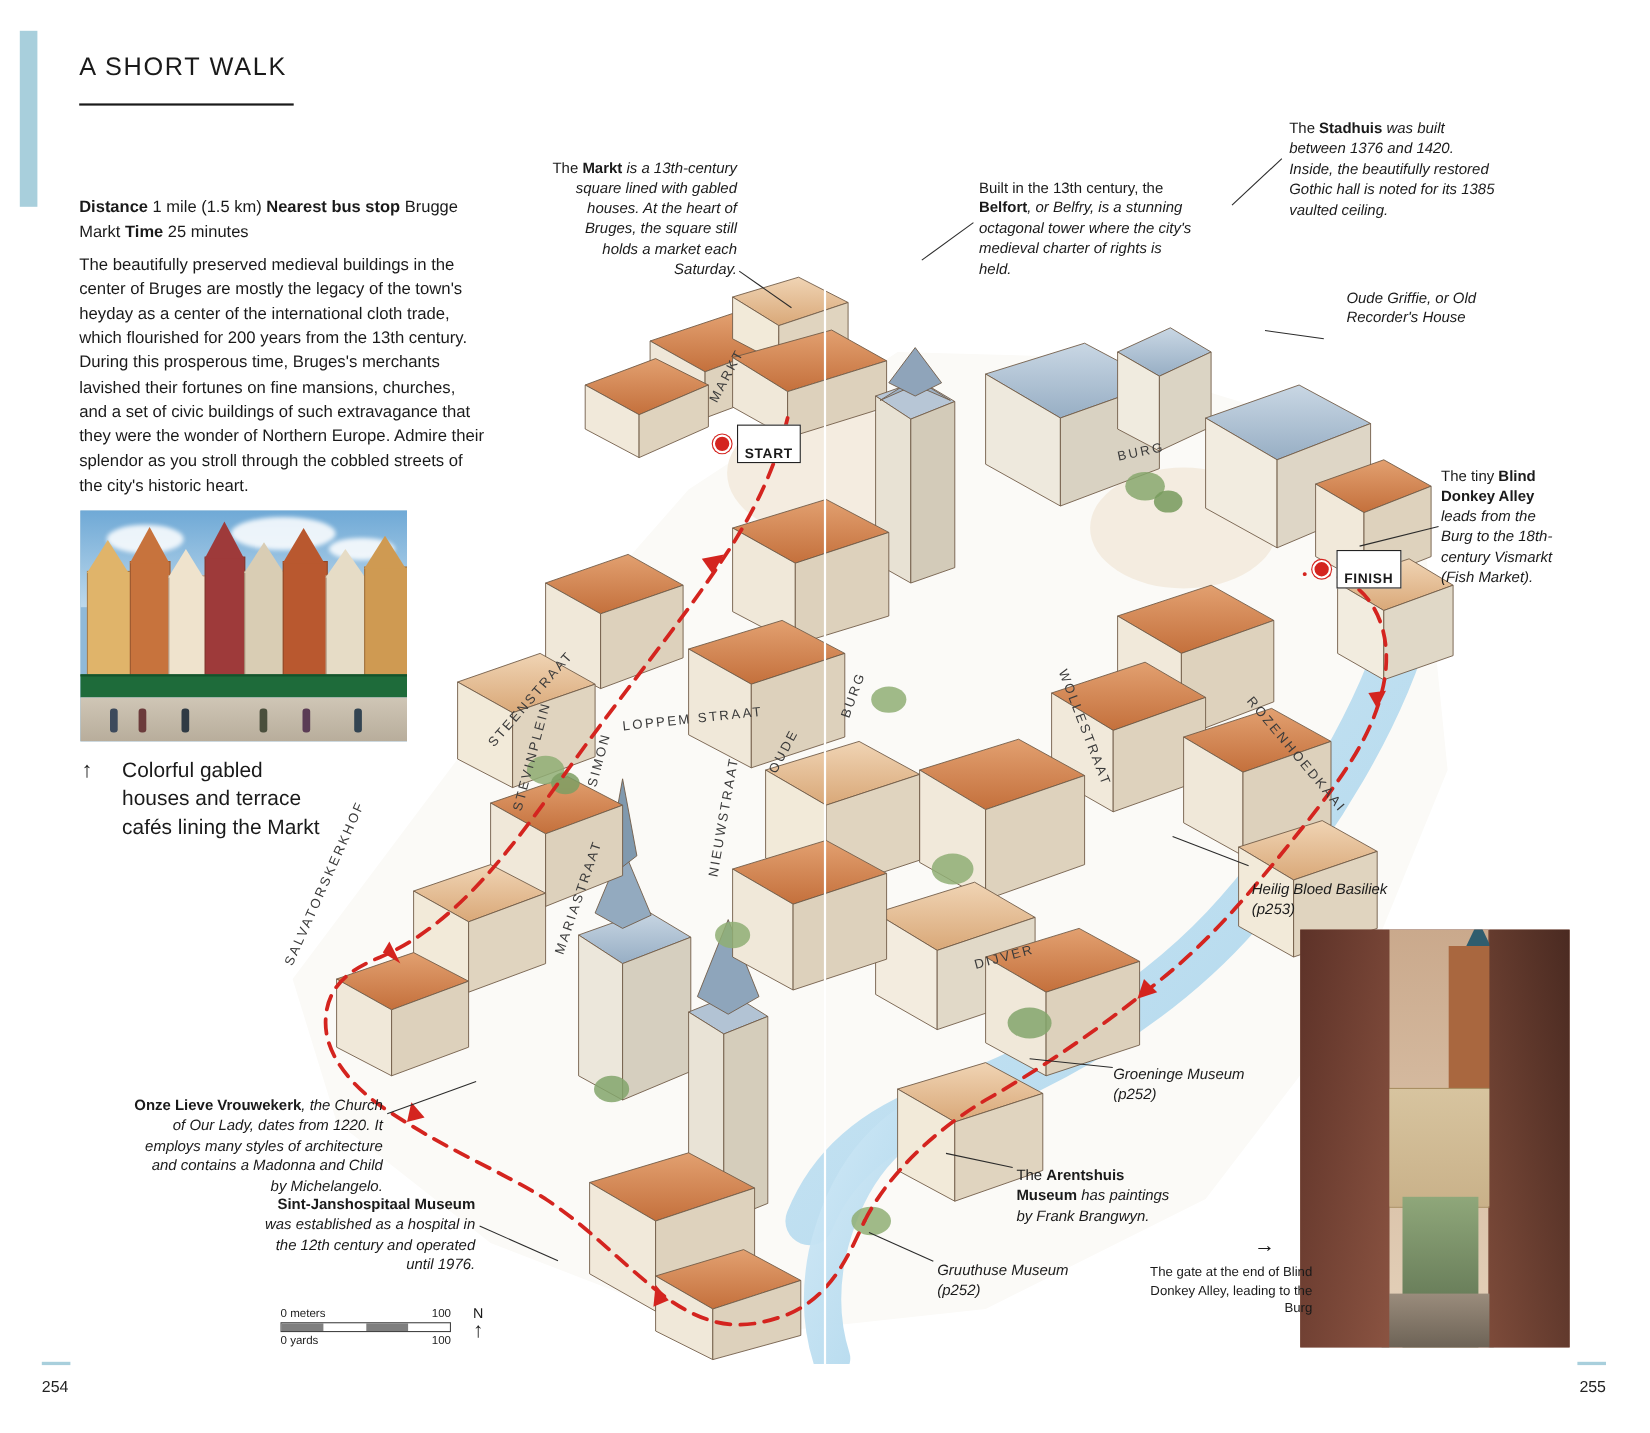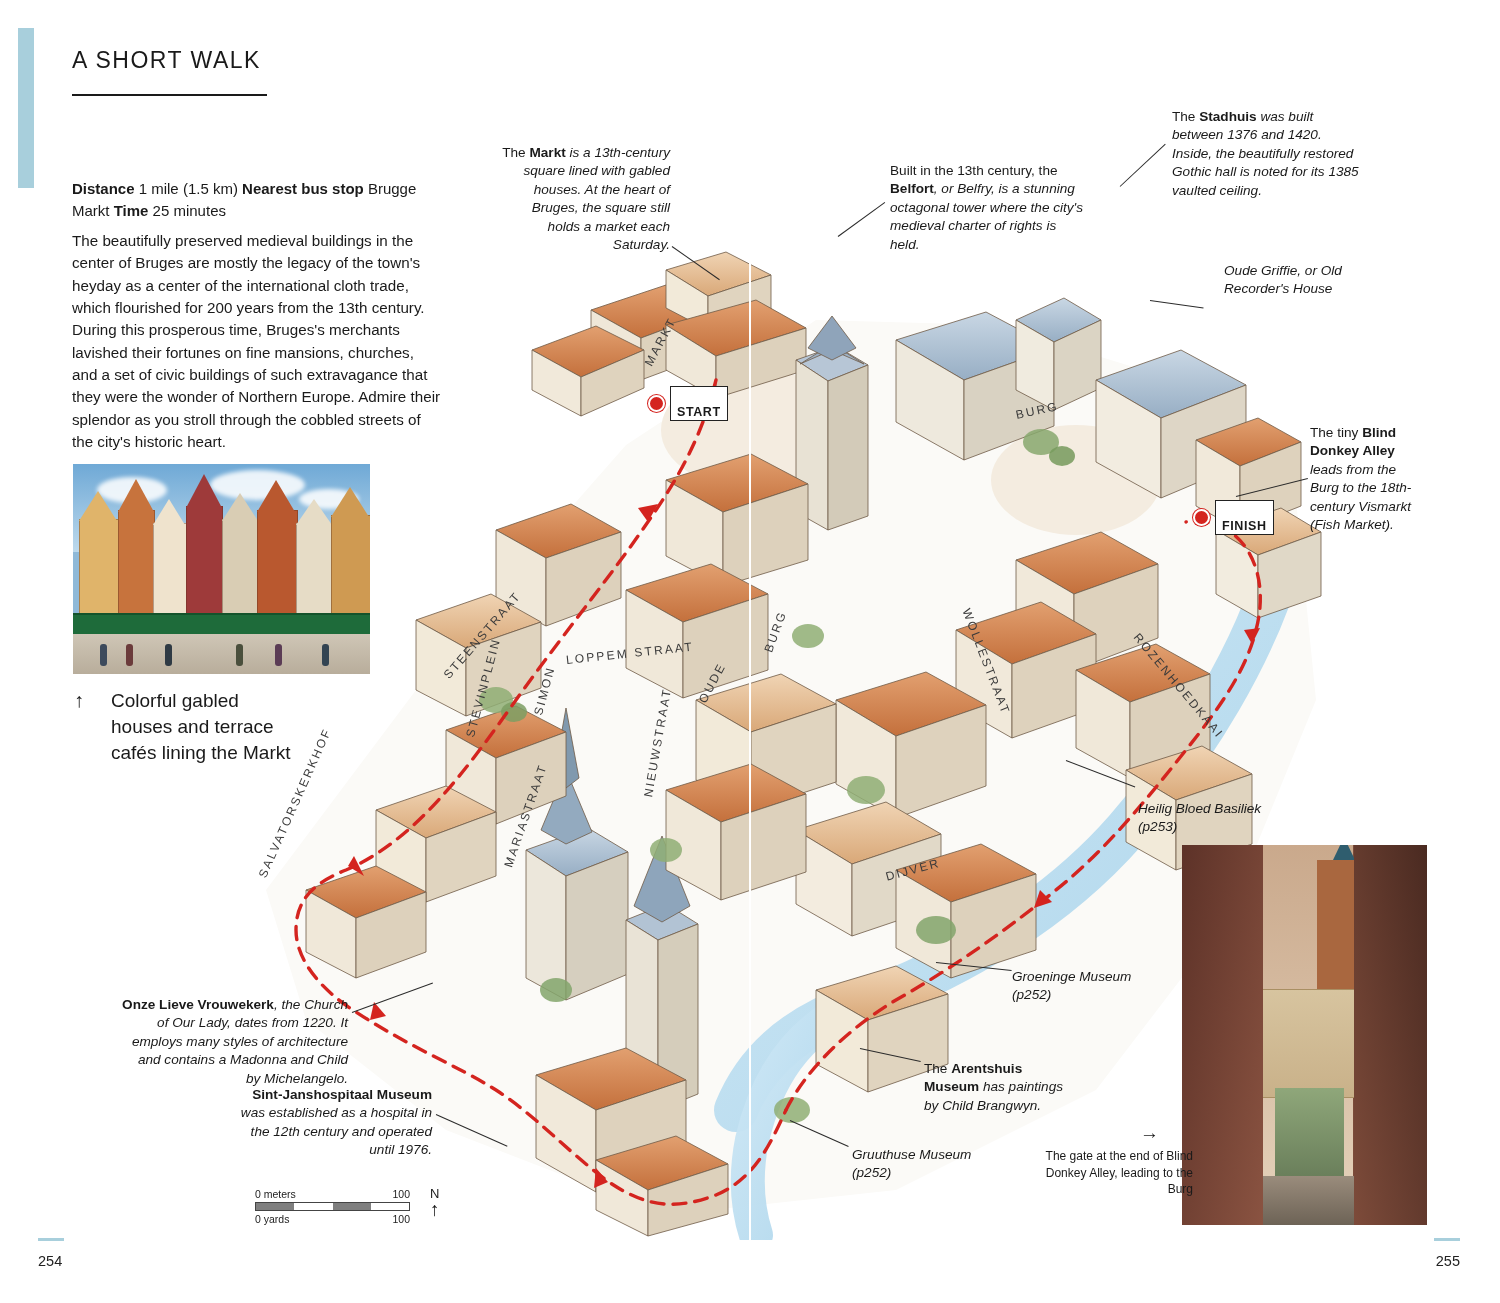--- a/index.html
+++ b/index.html
@@ -655,21 +655,21 @@
   <span>Heilig Bloed Basiliek (p253)</span>
 </div>
 <div class="leader" style="left:1066px;top:760px;width:74px;transform:rotate(21deg);"></div>
 
 <div class="note" style="left:1012px;top:968px;width:150px;">
   <span>Groeninge Museum (p252)</span>
 </div>
 <div class="leader" style="left:936px;top:962px;width:76px;transform:rotate(6deg);"></div>
 
 <div class="note" style="left:924px;top:1060px;width:150px;">
-  <span class="rom">The </span><b>Arentshuis Museum</b><span> has paintings by Child Brangwyn.</span>
+  <span class="rom">The </span><b>Arentshuis Museum</b><span> has paintings by Frank Brangwyn.</span>
 </div>
 <div class="leader" style="left:860px;top:1048px;width:62px;transform:rotate(12deg);"></div>
 
 <div class="note" style="left:852px;top:1146px;width:150px;">
   <span>Gruuthuse Museum (p252)</span>
 </div>
 <div class="leader" style="left:790px;top:1120px;width:64px;transform:rotate(24deg);"></div>
 
 <div class="note right" style="left:122px;top:996px;width:226px;">
   <b>Onze Lieve Vrouwekerk</b><span>, the Church of Our Lady, dates from 1220. It employs many styles of architecture and contains a Madonna and Child by Michelangelo.</span>

